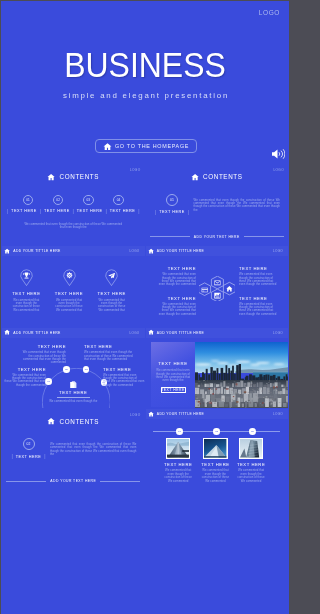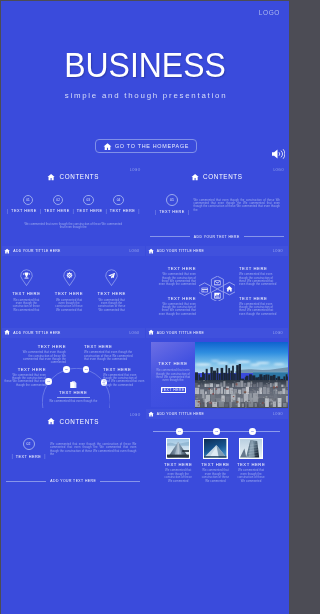--- a/index.html
+++ b/index.html
@@ -84,21 +84,21 @@
 
 
 </style>
 </head>
 <body>
 
 <div class="page">
   <div class="hero">
     <div class="hero-logo">LOGO</div>
     <div class="hero-title">BUSINESS</div>
-    <div class="hero-sub">simple and though presentation</div>
+    <div class="hero-sub">simple and elegant presentation</div>
     <div class="hero-btn">
       <svg width="9" height="9" viewBox="0 0 24 24">
           <path fill="#fff" d="M12 3 1.5 12h3V21h6v-6h3v6h6v-9h3z"></path>
         </svg>
       <span class="lbl">GO TO THE HOMEPAGE</span>
     </div>
     <svg class="spk" width="13" height="10" viewBox="0 0 26 20">
       <path fill="#fff" d="M0 6.6h4.2L11 0.8v18.4L4.2 13.4H0z"></path>
       <path fill="none" stroke="#fff" stroke-width="1.6" stroke-linecap="round" d="M14.6 7.1a4.3 4.3 0 0 1 0 5.8"></path>
       <path fill="none" stroke="#fff" stroke-width="1.6" stroke-linecap="round" d="M18.6 3.9a9.1 9.1 0 0 1 0 12.2"></path>

